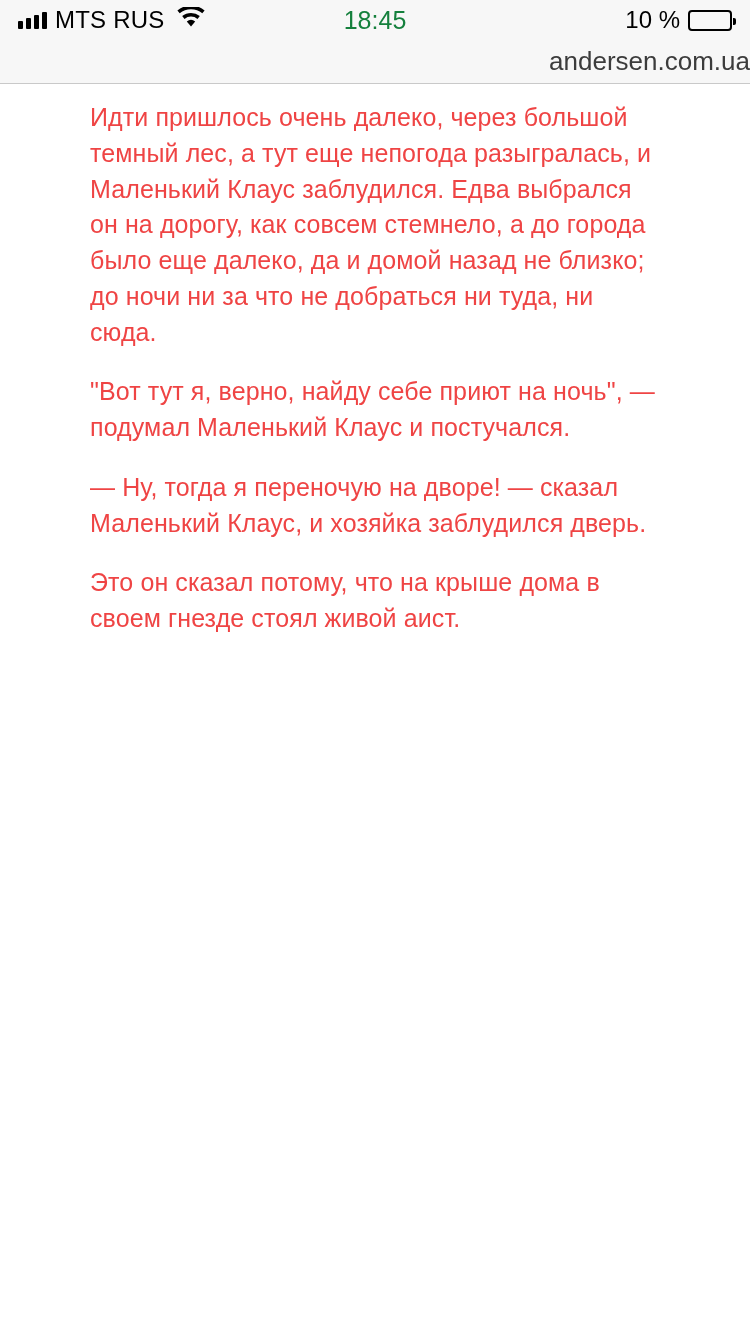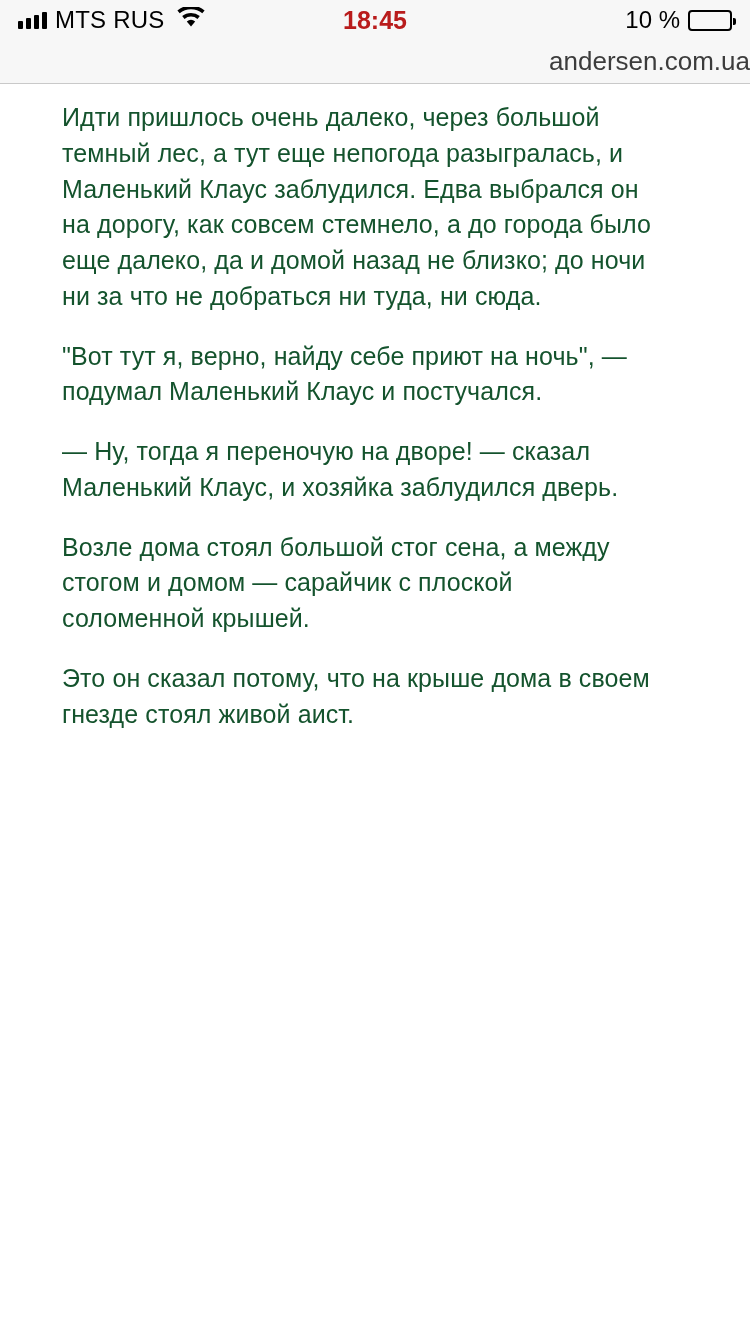--- a/index.html
+++ b/index.html
@@ -46,22 +46,22 @@
     font-size: 24px;
     color: #000;
     letter-spacing: 0.2px;
   }
   .wifi-icon { margin-left: 4px; display: block; }
   .status-center {
     position: absolute;
     left: 0; right: 0;
     text-align: center;
     font-size: 25px;
-    font-weight: 700;
-    color: #b91c1c;
+    font-weight: 400;
+    color: #15803d;
     pointer-events: none;
   }
   .status-right {
     flex: 1;
     display: flex;
     align-items: center;
     justify-content: flex-end;
     gap: 8px;
     z-index: 2;
   }
@@ -215,23 +215,24 @@
     margin-top: 14px;
   }
 
   .article {
     flex: 1;
     padding: 16px 92px 0 62px;
   }
   .article p {
     font-size: 25px;
     line-height: 1.43;
-    color: #14532d;
+    color: #ef4444;
     margin-bottom: 24px;
     letter-spacing: 0.1px;
+    margin-left: 28px;
   }
 </style>
 </head>
 <body>
 
 <div class="status-bar">
   <div class="status-left">
     <span class="signal-bars">
       <i></i>
         <i></i>
@@ -260,18 +261,17 @@
   <span class="url-text">andersen.com.ua</span>
 </div>
 
 <div class="page">
 
 
   <div class="article">
     <p>Идти пришлось очень далеко, через большой темный лес, а тут еще непогода разыгралась, и Маленький Клаус заблудился. Едва выбрался он на дорогу, как совсем стемнело, а до города было еще далеко, да и домой назад не близко; до ночи ни за что не добраться ни туда, ни сюда.</p>
     <p>"Вот тут я, верно, найду себе приют на ночь", — подумал Маленький Клаус и постучался.</p>
     <p>— Ну, тогда я переночую на дворе! — сказал Маленький Клаус, и хозяйка заблудился дверь.</p>
-    <p>Возле дома стоял большой стог сена, а между стогом и домом — сарайчик с плоской соломенной крышей.</p>
     <p>Это он сказал потому, что на крыше дома в своем гнезде стоял живой аист.</p>
 
   </div>
 
 </div>
 
 </body></html>

